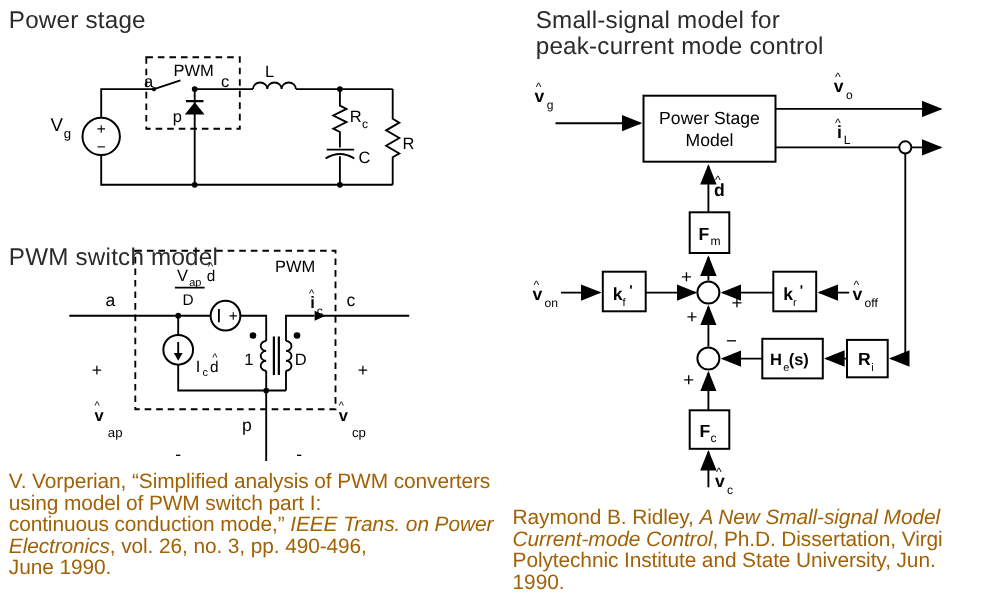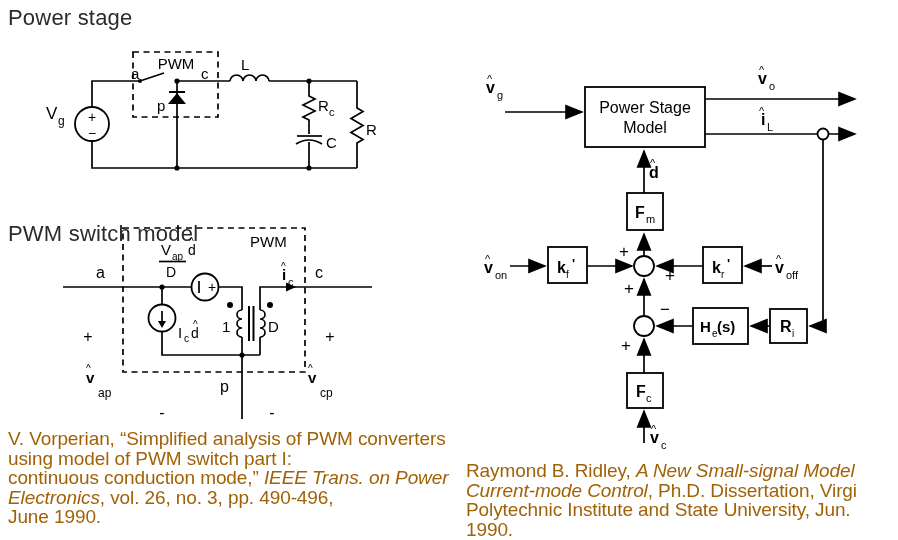--- a/index.html
+++ b/index.html
@@ -23,20 +23,22 @@
   #page-number{position:absolute;left:871px;top:502px;font-size:17px;color:#111;}
 </style>
 </head>
 <body>
 
 <div class="canvas">
 
   <div class="slide-title" id="title-power-stage">Power stage</div>
   <div class="slide-title" id="title-pwm-model">PWM switch model</div>
   <div class="slide-title" id="title-right">
+    <div>Small-signal model for</div>
+    <div>peak-current mode control</div>
   </div>
 
   <svg style="left:0;top:40px;" width="450" height="152" viewBox="0 0 450 152">
     <g>
 
       <path class="wire" d="M92,67 L92,41 L140,41"></path>
 
       <circle class="dot" cx="140" cy="41" r="2"></circle>
       <path class="wire" d="M140,41 L164,33"></path>
 

